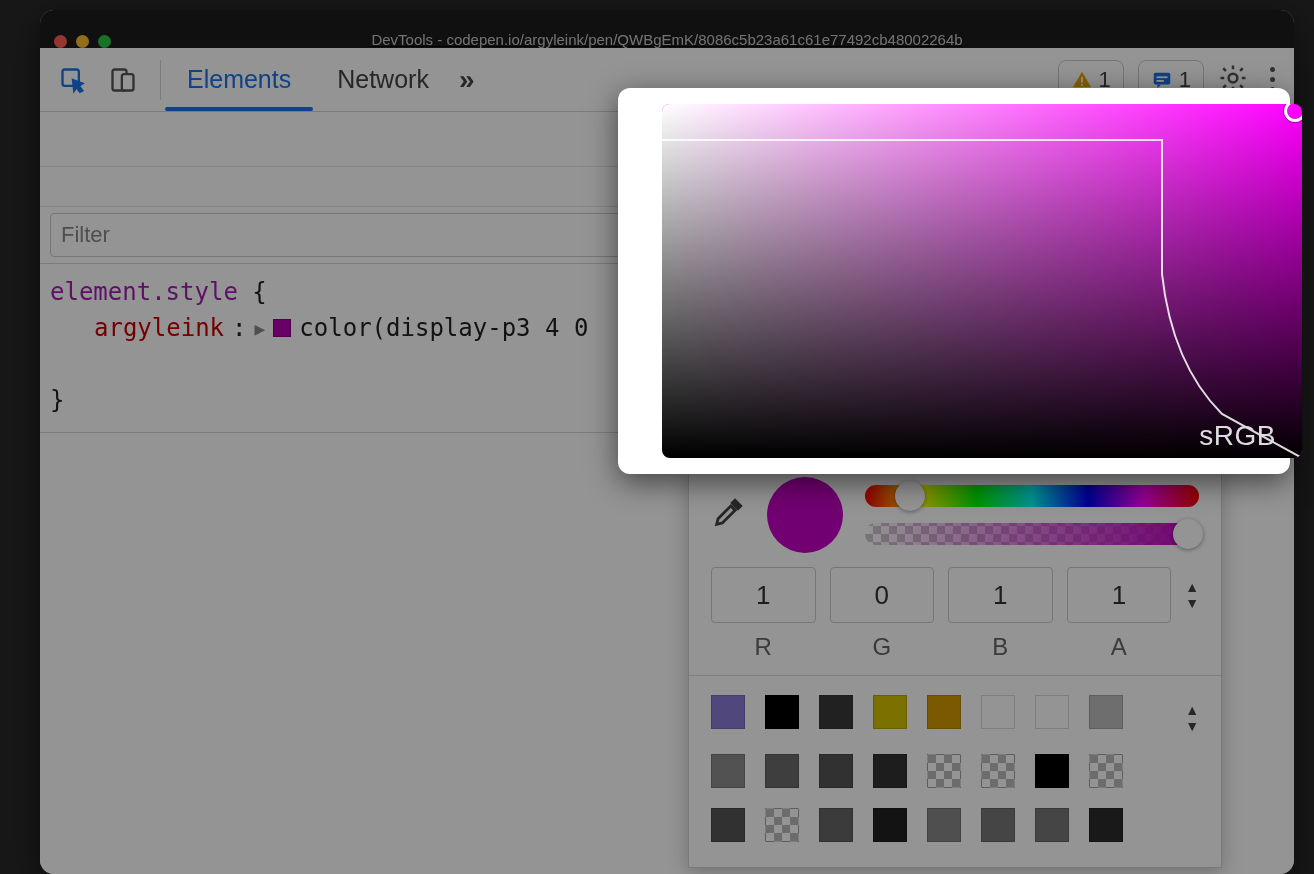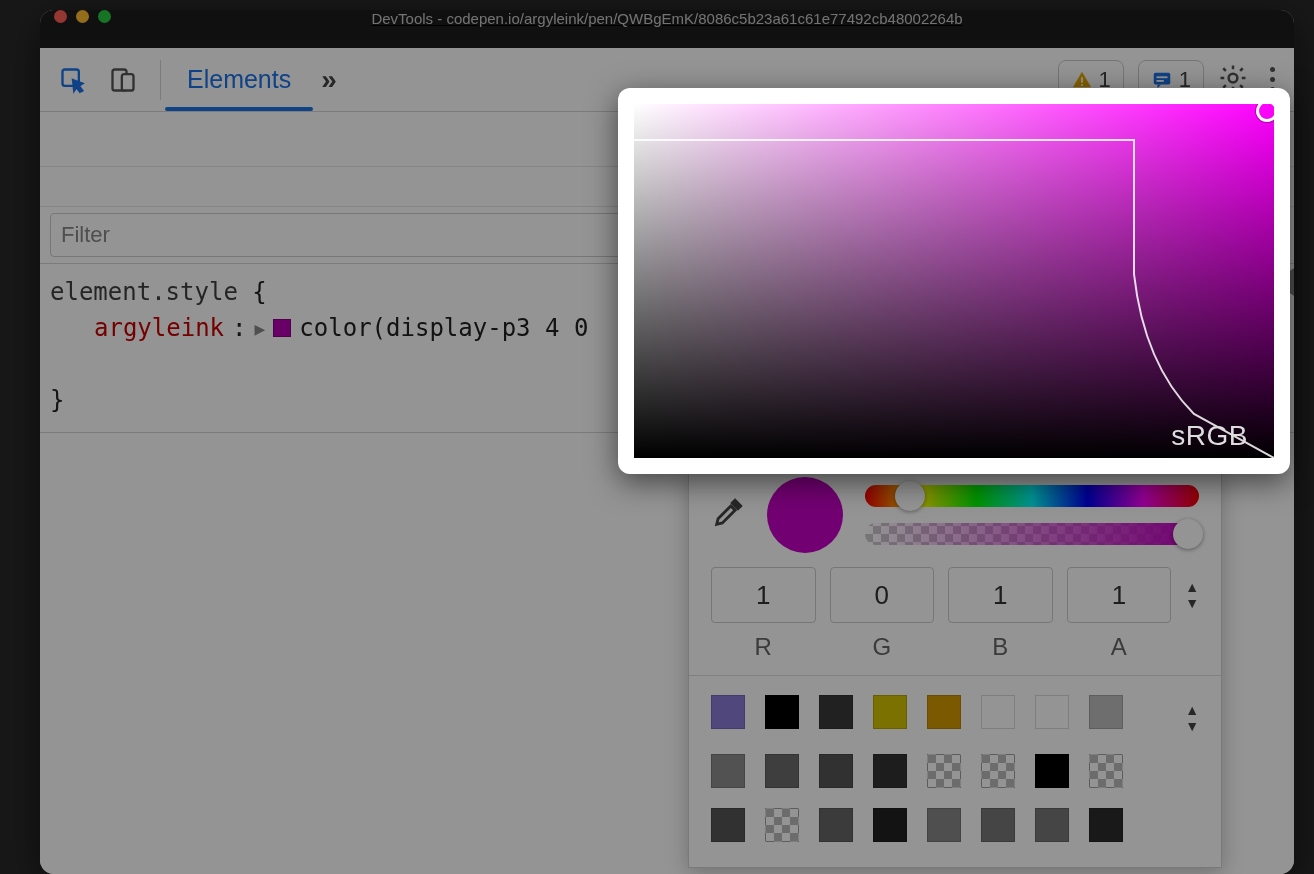--- a/index.html
+++ b/index.html
@@ -23,21 +23,21 @@
     overflow: hidden;
     display: flex;
     flex-direction: column;
   }
 
   
   .titlebar {
     height: 38px;
     background: #1d1d1d;
     display: flex;
-    align-items: flex-start;
+    align-items: flex-end;
     position: relative;
     text-decoration: underline;
   }
   .traffic-lights {
     position: absolute;
     left: 14px;
     display: flex;
     gap: 9px;
   }
   .traffic-lights span {
@@ -149,21 +149,21 @@
   
   .styles-pane {
     background:#fff;
     border-bottom:1px solid #d4d4d4;
     padding:10px 10px 14px 10px;
     font-family: "SF Mono", Menlo, Consolas, monospace;
     font-size:24px;
     color:#222;
     line-height:1.5;
   }
-  .styles-pane .selector { color:#404040; }
+  .styles-pane .selector { color:#a21caf; }
   .css-prop { color:#c80000; }
   .css-val { color:#222; }
   .css-line { padding-left:44px; display:flex; align-items:center; gap:8px; }
   .triangle { color:#888; font-size:18px; }
   .swatch-inline {
     width:18px; height:18px;
     background:#b400b4;
     display:inline-block;
     border:1px solid rgba(0,0,0,0.25);
   }
@@ -187,22 +187,23 @@
     left:618px; top:88px;
     width:672px; height:386px;
     background:#fff;
     border-radius:12px;
     box-shadow:0 8px 30px rgba(0,0,0,0.55);
     padding:16px;
   }
   .spectrum {
     width:100%; height:100%;
     position:relative;
-    border-radius:0;
+    border-radius:8px;
     overflow:hidden;
+    margin-left:28px;
   }
   .spectrum .base { position:absolute; inset:0; background:#ff00ff; }
   .spectrum .white-grad { position:absolute; inset:0; background:linear-gradient(to right, #fff, rgba(255,255,255,0)); }
   .spectrum .black-grad { position:absolute; inset:0; background:linear-gradient(to bottom, rgba(0,0,0,0), #000); }
   .srgb-line {
     position:absolute;
     inset:0;
     pointer-events:none;
   }
   .srgb-line svg { width:100%; height:100%; }
@@ -345,20 +346,21 @@
     </div>
     <div class="tool-icon">
       <svg viewBox="0 0 24 24">
           <rect x="3" y="3" width="12" height="18" rx="2"></rect>
           <rect x="11" y="7" width="10" height="14" rx="2" fill="#fff"></rect>
         </svg>
     </div>
     <div class="divider-v"></div>
     <div class="tabs">
       <div class="tab active">Elements</div>
+      <div class="tab">Network</div>
     </div>
     <div class="overflow-icon">»</div>
     <div class="toolbar-right">
       <div class="badge">
         <svg viewBox="0 0 24 24">
             <path d="M12 3 L22 20 H2 Z" fill="#e8a800"></path>
             <rect x="11" y="9" width="2" height="6" fill="#fff"></rect>
             <rect x="11" y="16.5" width="2" height="2" fill="#fff"></rect>
           </svg>
         <span>1</span>

